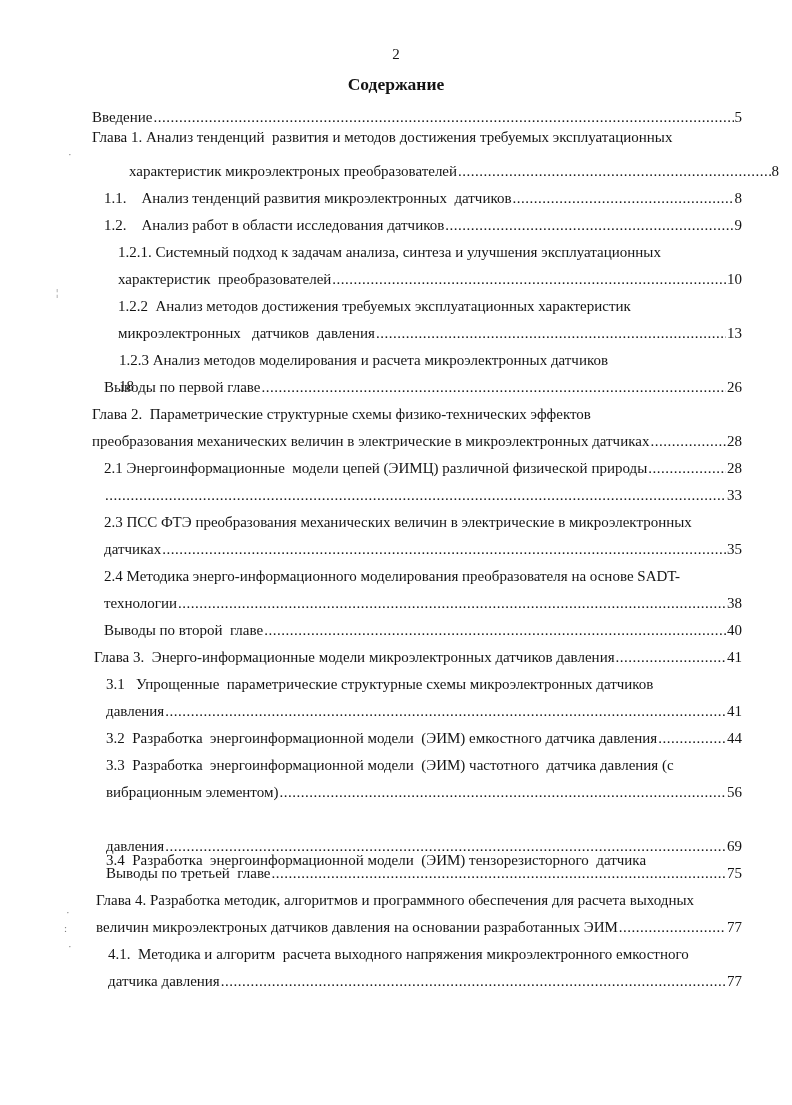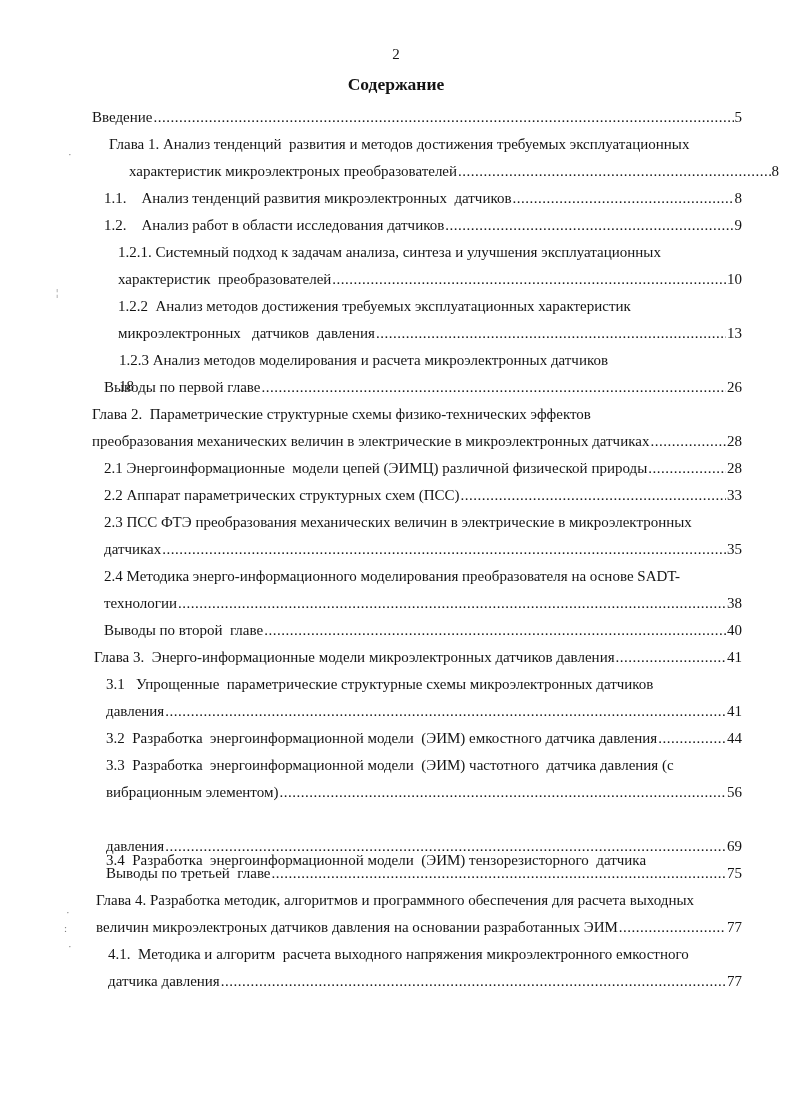--- a/index.html
+++ b/index.html
@@ -19,21 +19,21 @@
 <body>
 
 <div class="page-number">2</div>
 <div class="title">Содержание</div>
 <div class="toc" id="toc">
     <div class="line" style="left: 92px; width: 650px; top: 0px;">
       <span class="txt">Введение</span>
       <span class="dots"></span>
       <span class="pg">5</span>
     </div>
-    <div class="line wrap-first" style="left: 92px; width: 650px; top: 27px; margin-left: 17px;">
+    <div class="line wrap-first" style="left: 92px; width: 650px; top: 20px;">
       <span class="txt">Глава 1. Анализ тенденций&nbsp;&nbsp;развития и методов достижения требуемых эксплуатационных</span>
     </div>
     <div class="line" style="left: 92px; width: 650px; top: 54px; margin-left: 37px;">
       <span class="txt">характеристик микроэлектроных преобразователей</span>
       <span class="dots"></span>
       <span class="pg">8</span>
     </div>
     <div class="line" style="left: 104px; width: 638px; top: 81px;">
       <span class="txt">1.1.&nbsp;&nbsp;&nbsp;&nbsp;Анализ тенденций развития микроэлектронных&nbsp;&nbsp;датчиков</span>
       <span class="dots"></span>
@@ -77,21 +77,20 @@
       <span class="txt">преобразования механических величин в электрические в микроэлектронных датчиках</span>
       <span class="dots"></span>
       <span class="pg">28</span>
     </div>
     <div class="line" style="left: 104px; width: 638px; top: 351px;">
       <span class="txt">2.1 Энергоинформационные&nbsp;&nbsp;модели цепей (ЭИМЦ) различной физической природы</span>
       <span class="dots"></span>
       <span class="pg">28</span>
     </div>
     <div class="line" style="left: 104px; width: 638px; top: 378px;">
-      <span class="txt">2.2 Аппарат параметрических структурных схем (ПСС)</span>
       <span class="dots"></span>
       <span class="pg">33</span>
     </div>
     <div class="line wrap-first" style="left: 104px; width: 638px; top: 405px;">
       <span class="txt">2.3 ПСС ФТЭ преобразования механических величин в электрические в микроэлектронных</span>
     </div>
     <div class="line" style="left: 104px; width: 638px; top: 432px;">
       <span class="txt">датчиках</span>
       <span class="dots"></span>
       <span class="pg">35</span>

